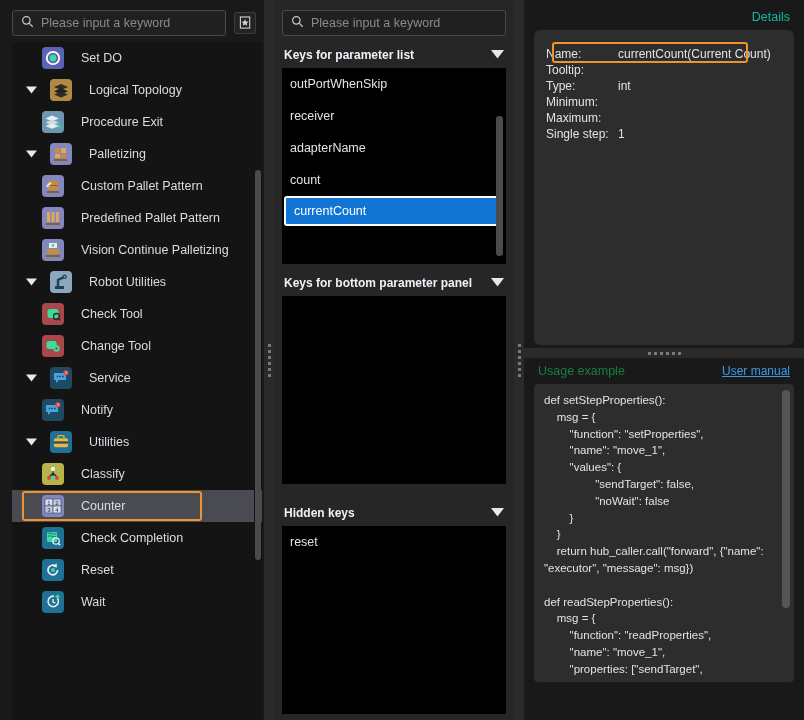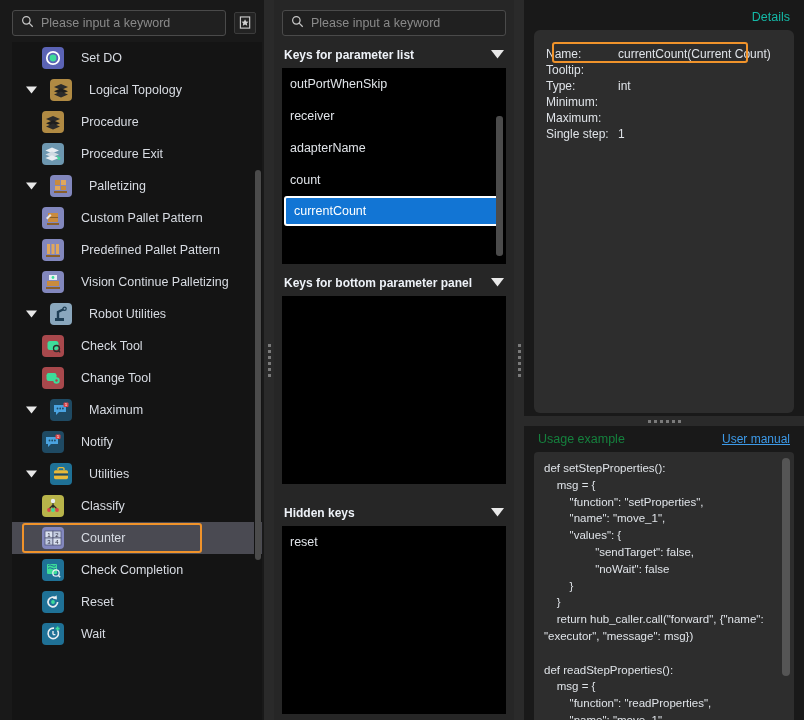--- a/index.html
+++ b/index.html
@@ -189,21 +189,21 @@
   }
   .panel-title {
     font-size: 12.5px;
     color: #14b8a6;
     padding: 10px 4px 6px 4px;
     text-align: right;
   }
   .details-card {
     background: #2d2d2d;
     border-radius: 6px;
-    height: 383px;
+    height: 315px;
     padding: 12px 12px;
     position: relative;
   }
   .details-inner {
     position: relative;
     padding-top: 4px;
   }
   .det-row {
     display: flex;
     font-size: 12px;
@@ -313,30 +313,20 @@
             <span class="icon-box" style="background: rgb(176, 138, 67);">
               <svg width="16" height="16" viewBox="0 0 16 16">
                 <polygon points="8,2 15,5 8,8 1,5" fill="#2b2b2b"></polygon>
                 <polygon points="8,6.2 15,9.2 8,12.2 1,9.2" fill="#1e1e1e"></polygon>
                 <polygon points="8,9.4 15,12.4 8,15.4 1,12.4" fill="#2b2b2b"></polygon>
               </svg>
             </span>
             <span class="tree-label">Logical Topology</span>
           </div>
           <div class="tree-row indent-1">
-            <span class="icon-box" style="background: rgb(176, 138, 67);">
-              <svg width="16" height="16" viewBox="0 0 16 16">
-                <polygon points="8,2 15,5 8,8 1,5" fill="#2b2b2b"></polygon>
-                <polygon points="8,6.2 15,9.2 8,12.2 1,9.2" fill="#1e1e1e"></polygon>
-                <polygon points="8,9.4 15,12.4 8,15.4 1,12.4" fill="#2b2b2b"></polygon>
-              </svg>
-            </span>
-            <span class="tree-label">Procedure</span>
-          </div>
-          <div class="tree-row indent-1">
             <span class="icon-box" style="background: rgb(109, 151, 176);">
               <svg width="16" height="16" viewBox="0 0 16 16">
                 <polygon points="7,1.6 14,4.4 7,7.2 0.4,4.4" fill="#e8edf2"></polygon>
                 <polygon points="7,5.6 14,8.4 7,11.2 0.4,8.4" fill="#cfd9e2"></polygon>
                 <polygon points="7,9.2 14,12 7,14.8 0.4,12" fill="#e8edf2"></polygon>
                 <path d="M12 10 l2.6 3.2 M14.6 13.2 l-2 .2 M14.6 13.2 l.2-2" stroke="#3ddc9a" stroke-width="1.2" fill="none"></path>
               </svg>
             </span>
             <span class="tree-label">Procedure Exit</span>
           </div>
@@ -435,21 +425,21 @@
             <span class="icon-box" style="background: rgb(31, 74, 99);">
               <svg width="16" height="16" viewBox="0 0 16 16">
                 <path d="M1 3 h12 v7 h-7 l-3 3 v-3 h-2z" fill="#4aa3e0"></path>
                 <circle cx="4.5" cy="6.5" r="0.9" fill="#1f4a63"></circle>
                 <circle cx="7.2" cy="6.5" r="0.9" fill="#1f4a63"></circle>
                 <circle cx="9.9" cy="6.5" r="0.9" fill="#1f4a63"></circle>
                 <rect x="10.5" y="0.5" width="5" height="4.5" rx="1" fill="#d9454a"></rect>
                 <text x="13" y="4.2" font-size="4.4" fill="#fff" text-anchor="middle" font-family="sans-serif">1</text>
               </svg>
             </span>
-            <span class="tree-label">Maximum</span>
+            <span class="tree-label">Service</span>
           </div>
           <div class="tree-row indent-1">
             <span class="icon-box" style="background: rgb(31, 74, 99);">
               <svg width="16" height="16" viewBox="0 0 16 16">
                 <path d="M1 3 h12 v7 h-7 l-3 3 v-3 h-2z" fill="#4aa3e0"></path>
                 <circle cx="4.5" cy="6.5" r="0.9" fill="#1f4a63"></circle>
                 <circle cx="7.2" cy="6.5" r="0.9" fill="#1f4a63"></circle>
                 <circle cx="9.9" cy="6.5" r="0.9" fill="#1f4a63"></circle>
                 <rect x="10.5" y="0.5" width="5" height="4.5" rx="1" fill="#d9454a"></rect>
                 <text x="13" y="4.2" font-size="4.4" fill="#fff" text-anchor="middle" font-family="sans-serif">1</text>

